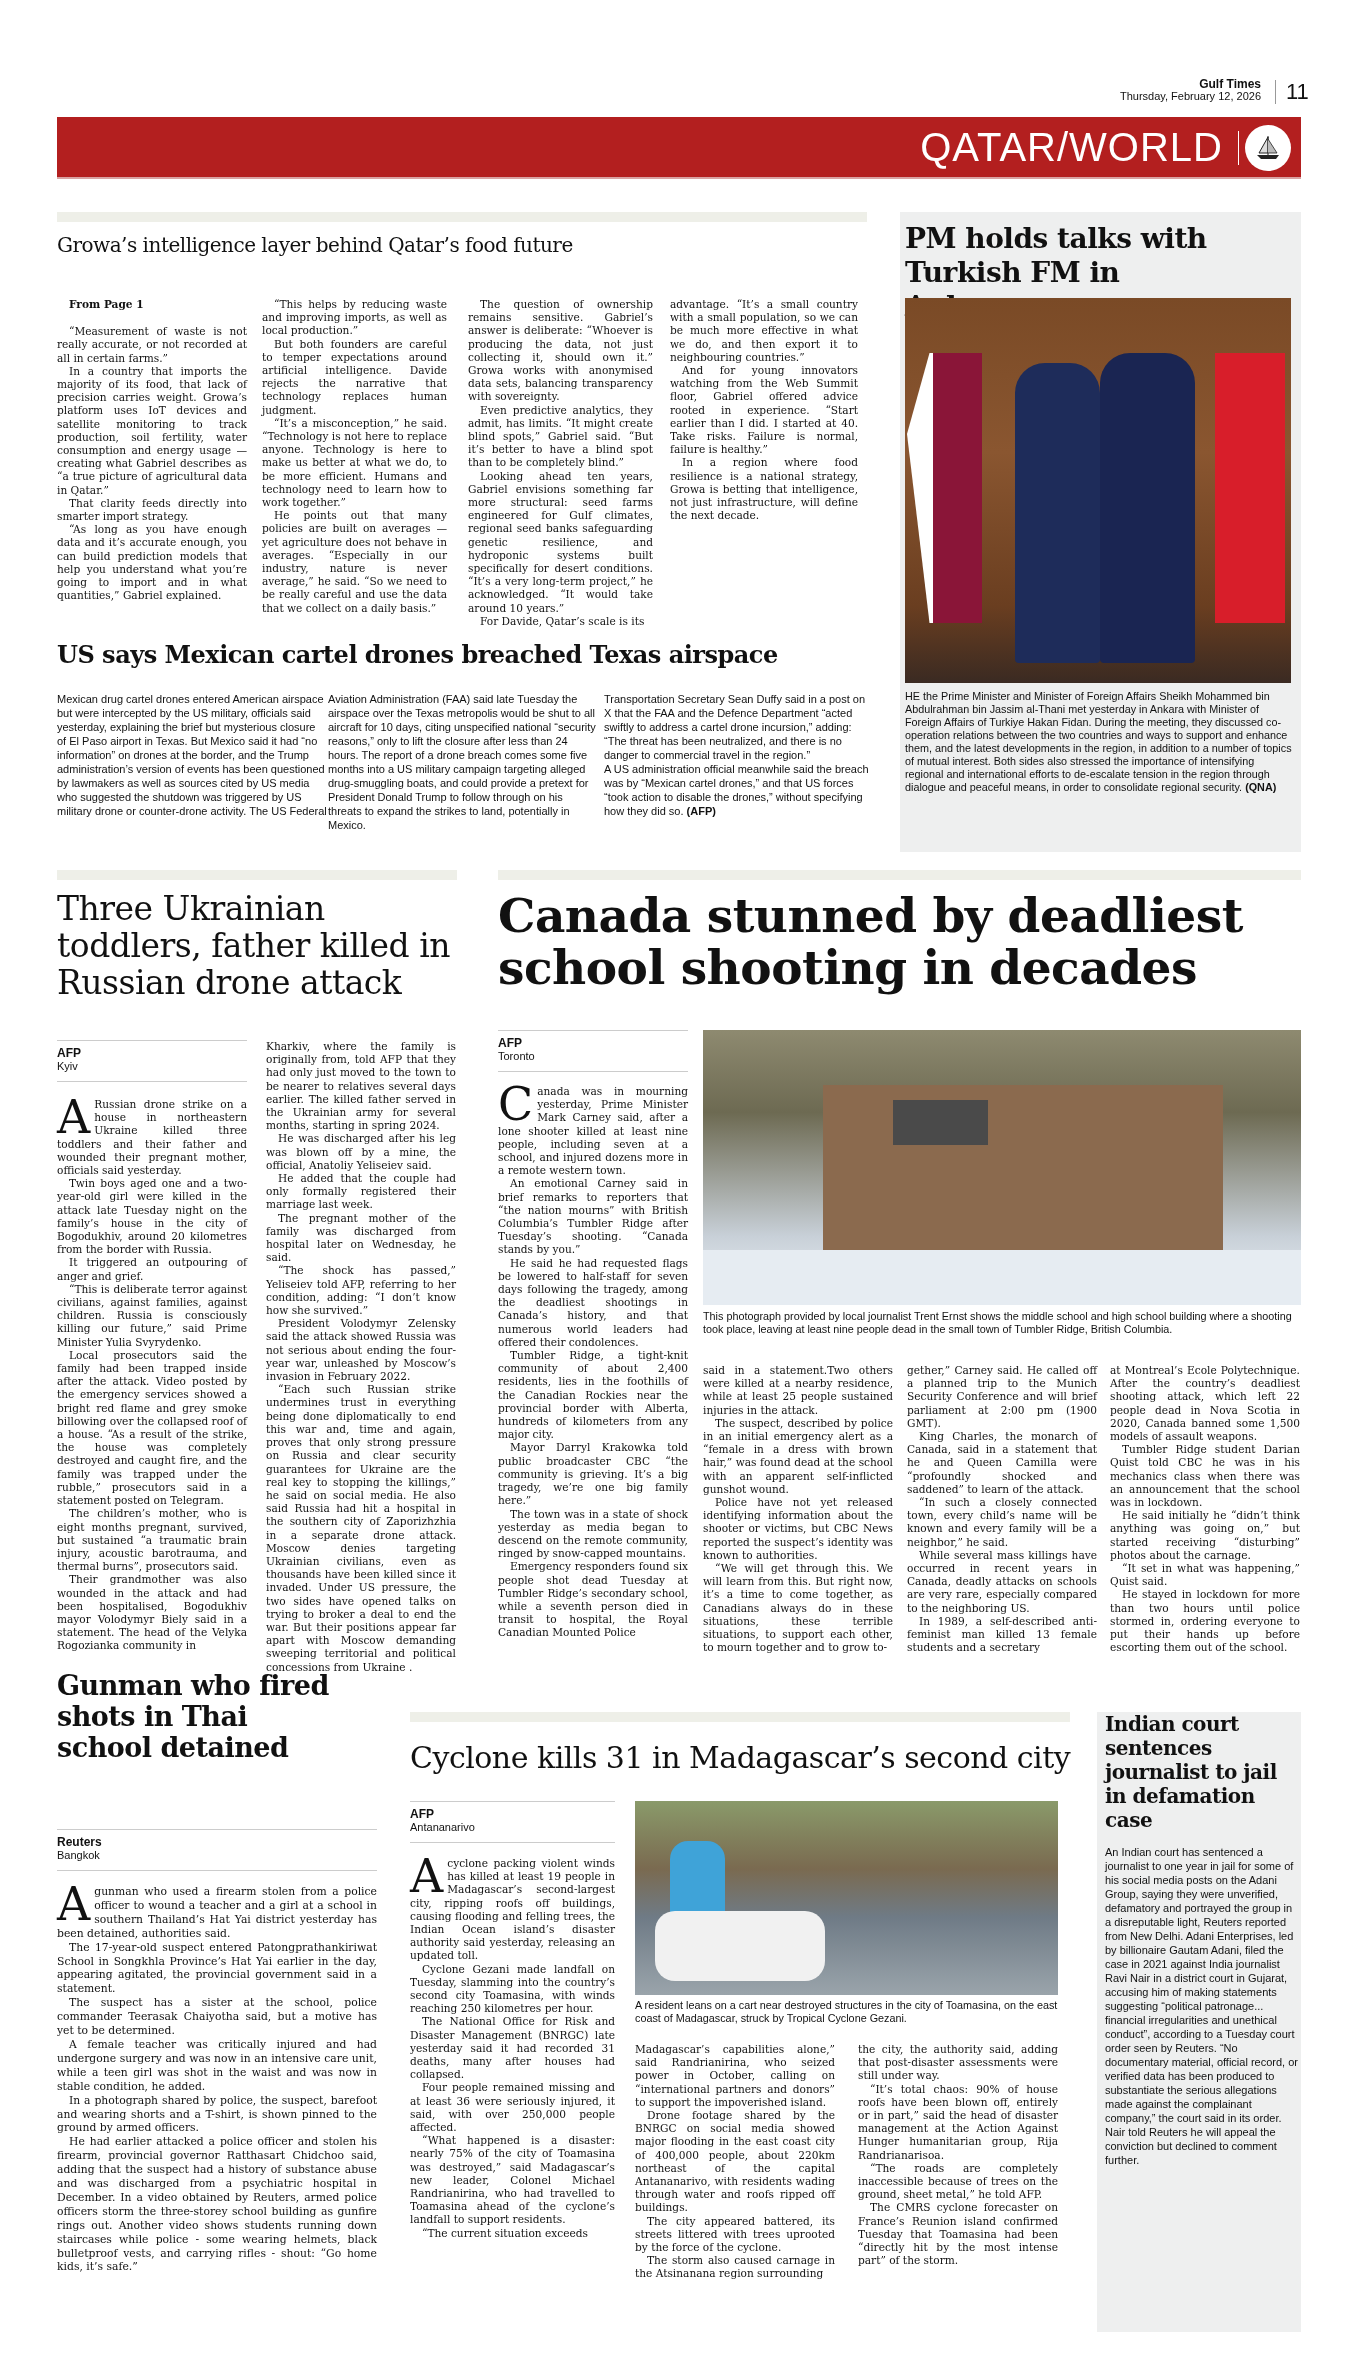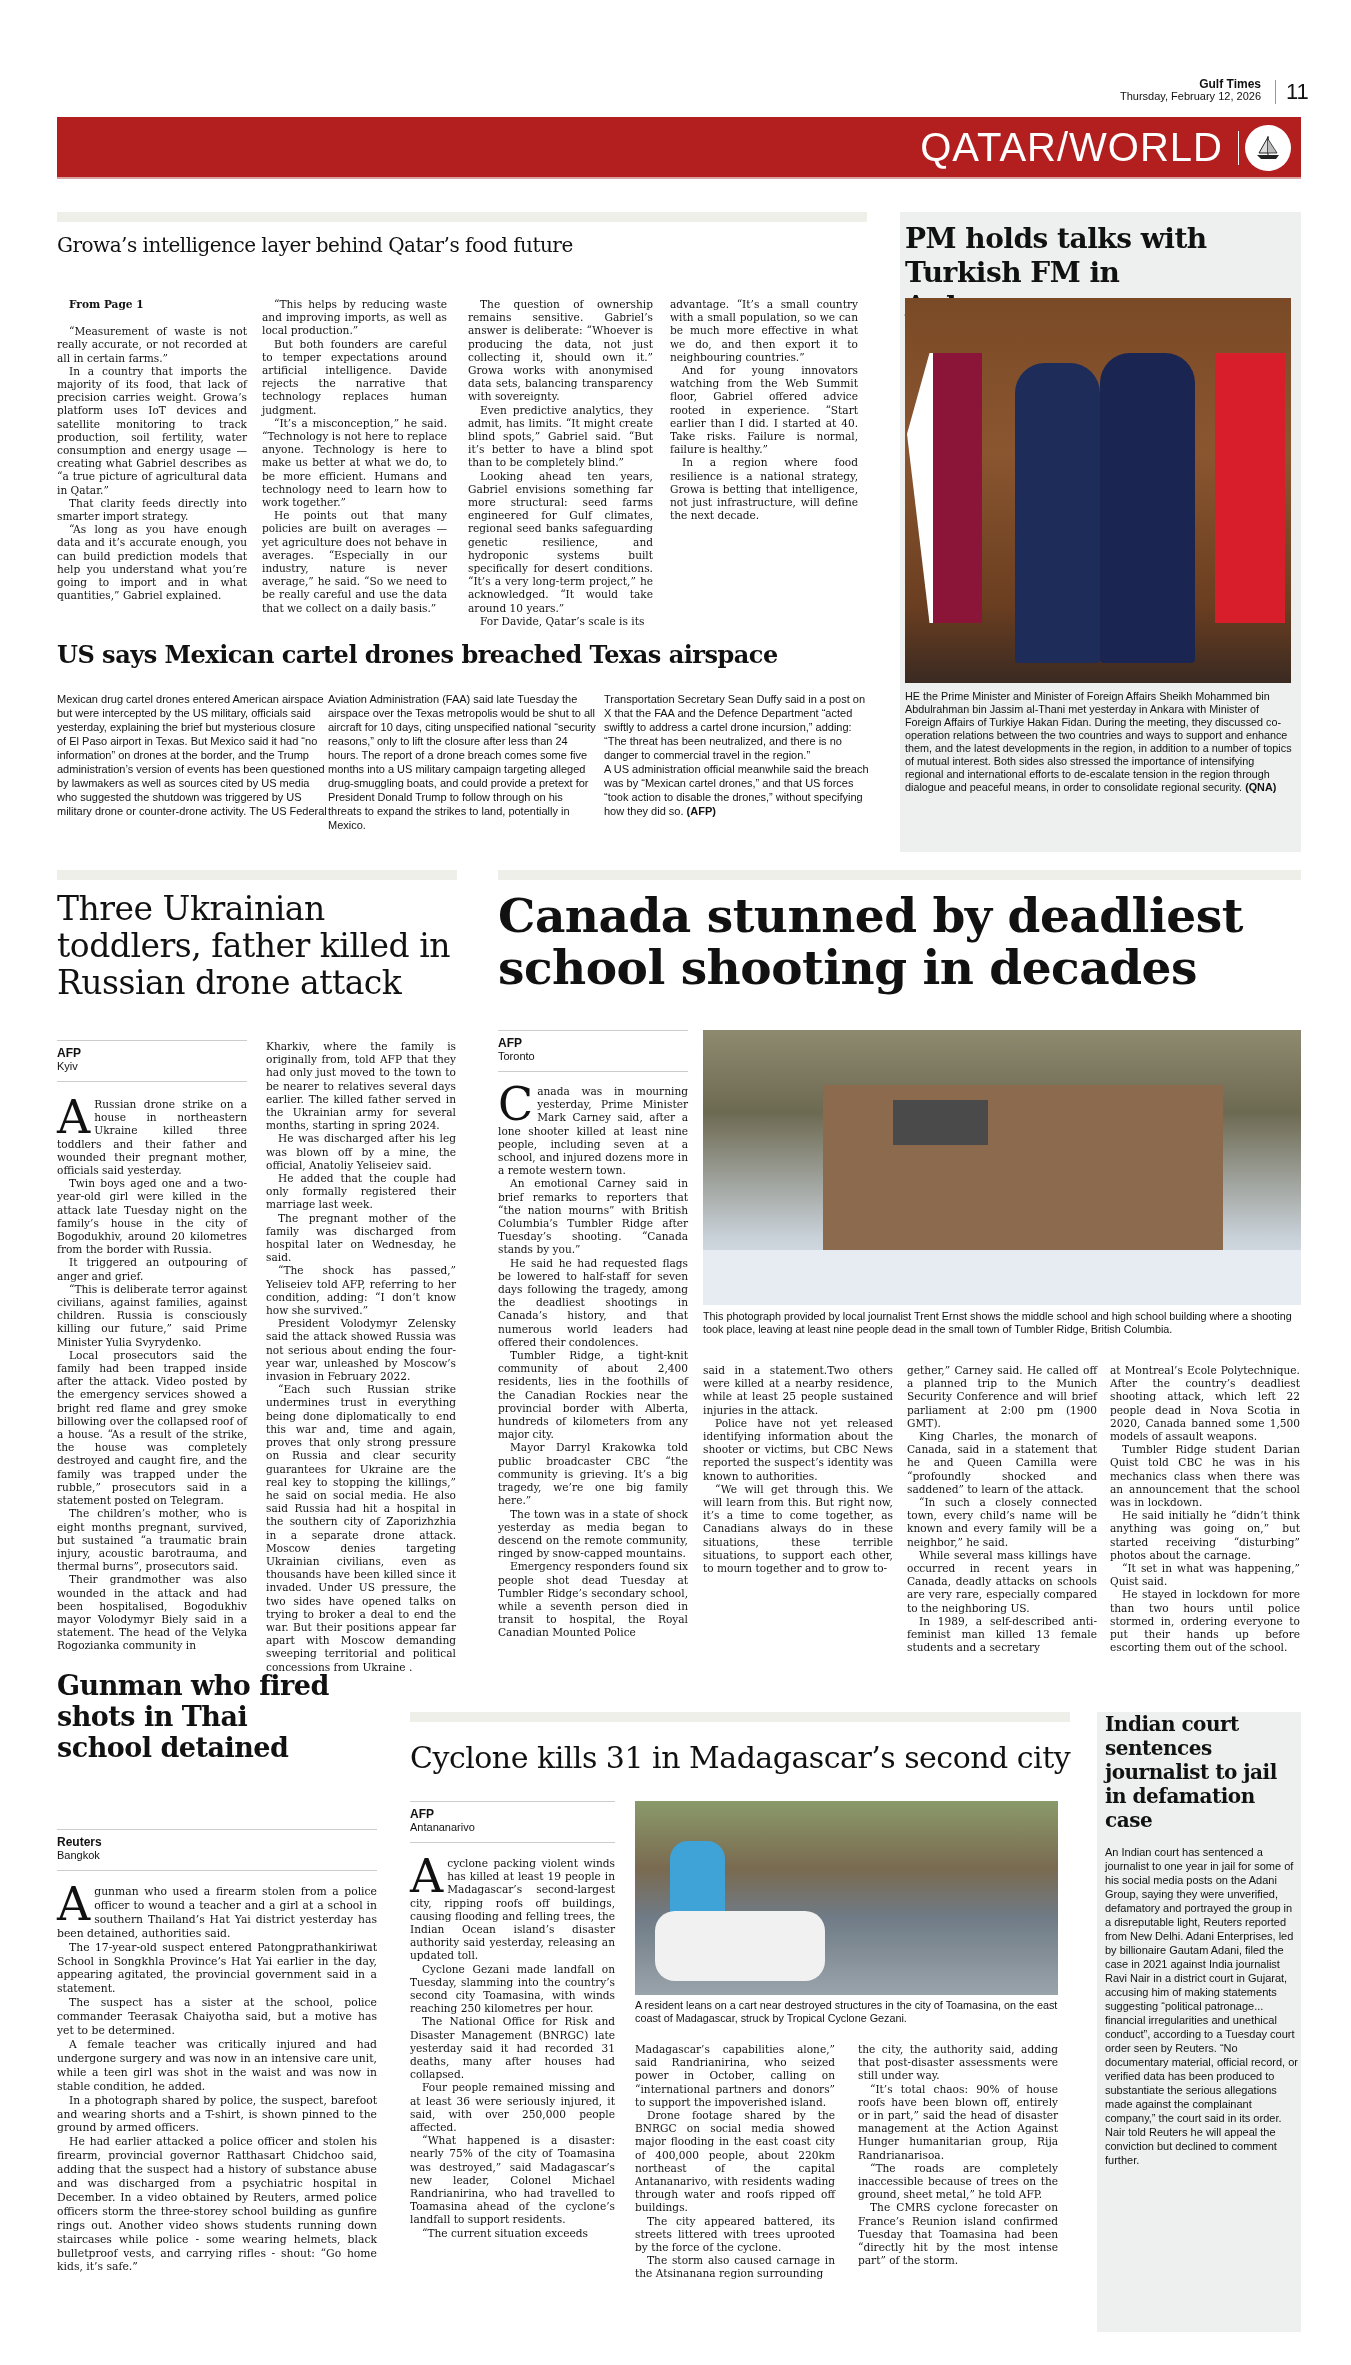--- a/index.html
+++ b/index.html
@@ -135,20 +135,21 @@
   <p>Emergency responders found six people shot dead Tuesday at Tumbler Ridge’s secondary school, while a seventh person died in transit to hospital, the Royal Canadian Mounted Police</p>
 </div>
 <div class="photo" style="left:703px;top:1030px;width:598px;height:275px;background:linear-gradient(#8e8a70,#6d6a52 30%,#c8d0d8 75%,#eef2f6)">
   <div class="abs" style="left:120px;top:55px;width:400px;height:165px;background:#8b6a4e"></div>
   <div class="abs" style="left:190px;top:70px;width:95px;height:45px;background:#4a4a4a"></div>
   <div class="abs" style="left:0;top:220px;width:598px;height:55px;background:#e6ecf2"></div>
 </div>
 <div class="caption" style="left:703px;top:1310px;width:598px">This photograph provided by local journalist Trent Ernst shows the middle school and high school building where a shooting took place, leaving at least nine people dead in the small town of Tumbler Ridge, British Columbia.</div>
 <div class="col" style="left:703px;top:1364px;width:190px">
   <p class="noind">said in a statement.Two others were killed at a nearby residence, while at least 25 people sustained injuries in the attack.</p>
+  <p>The suspect, described by police in an initial emergency alert as a “female in a dress with brown hair,” was found dead at the school with an apparent self-inflicted gunshot wound.</p>
   <p>Police have not yet released identifying information about the shooter or victims, but CBC News reported the suspect’s identity was known to authorities.</p>
   <p>“We will get through this. We will learn from this. But right now, it’s a time to come together, as Canadians always do in these situations, these terrible situations, to support each other, to mourn together and to grow to-</p>
 </div>
 <div class="col" style="left:907px;top:1364px;width:190px">
   <p class="noind">gether,” Carney said. He called off a planned trip to the Munich Security Conference and will brief parliament at 2:00 pm (1900 GMT).</p>
   <p>King Charles, the monarch of Canada, said in a statement that he and Queen Camilla were “profoundly shocked and saddened” to learn of the attack.</p>
   <p>“In such a closely connected town, every child’s name will be known and every family will be a neighbor,” he said.</p>
   <p>While several mass killings have occurred in recent years in Canada, deadly attacks on schools are very rare, especially compared to the neighboring US.</p>
   <p>In 1989, a self-described anti-feminist man killed 13 female students and a secretary</p>
 </div>

